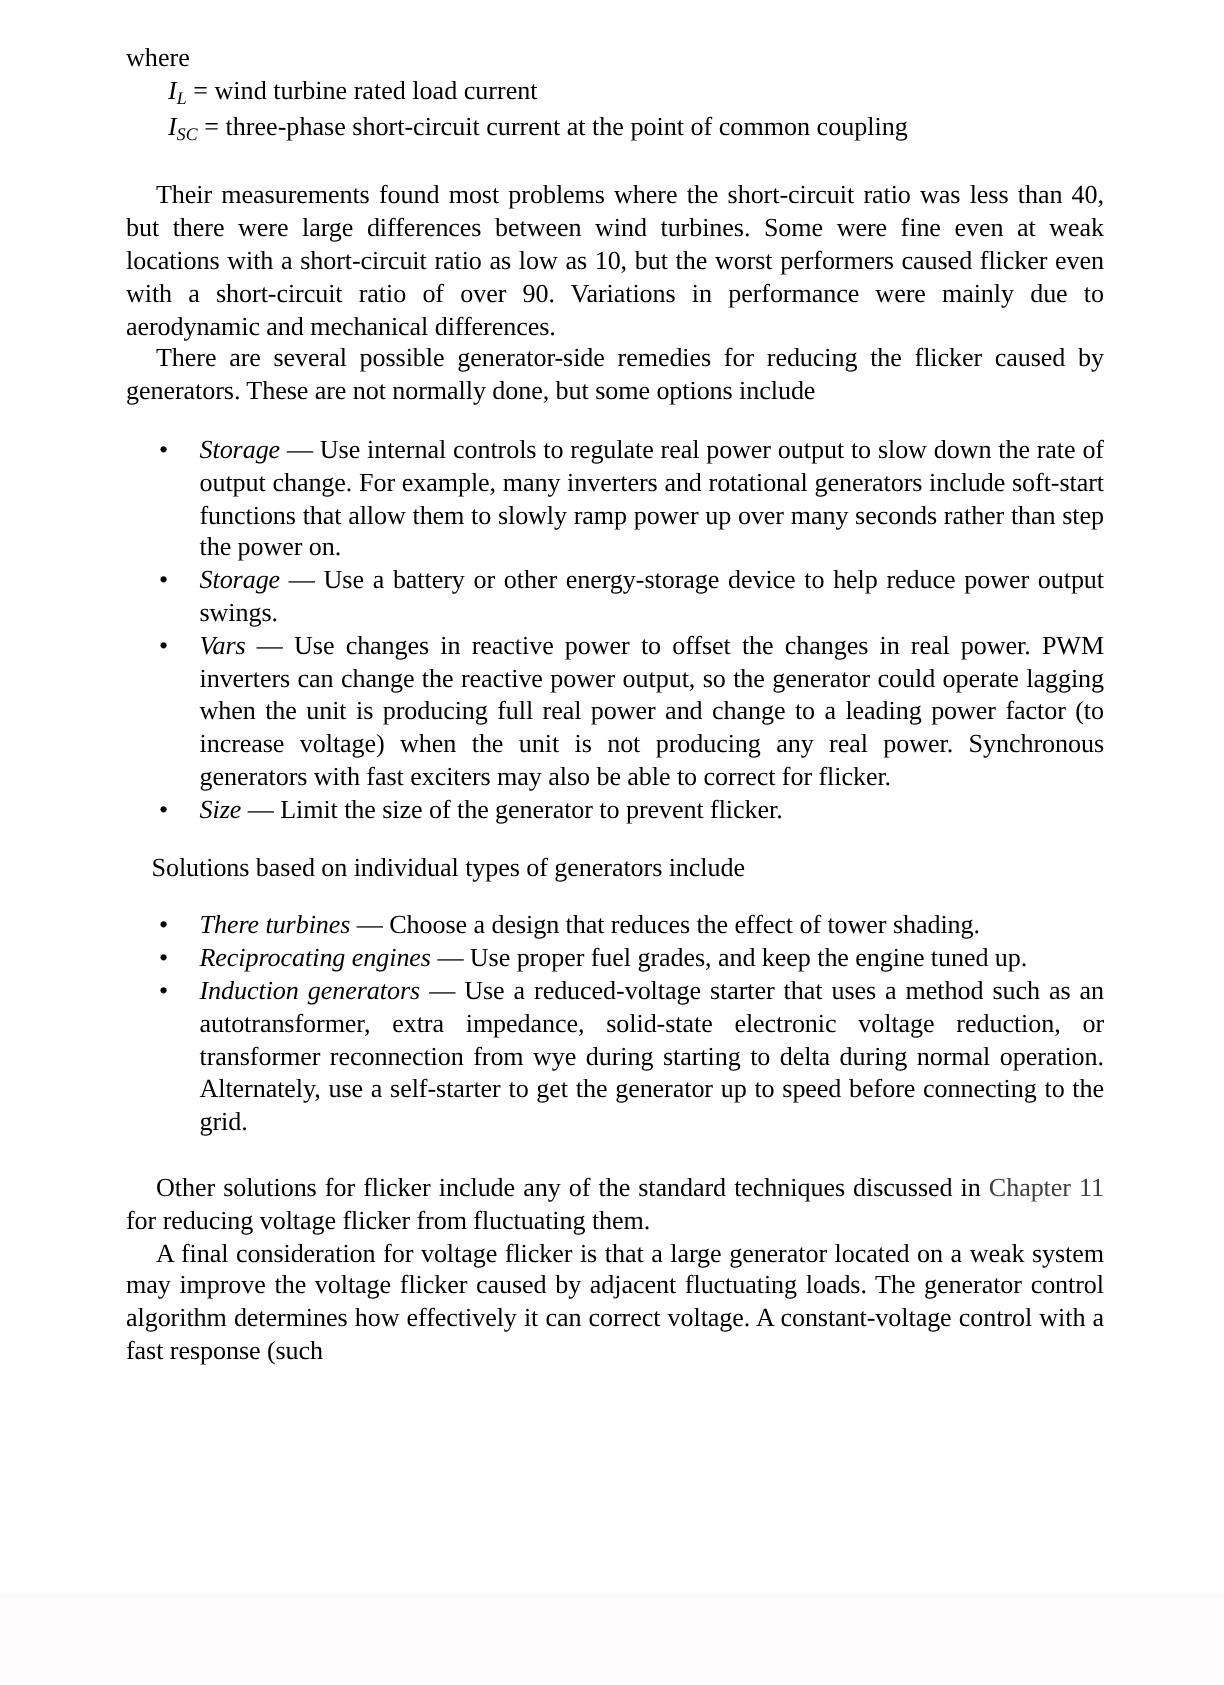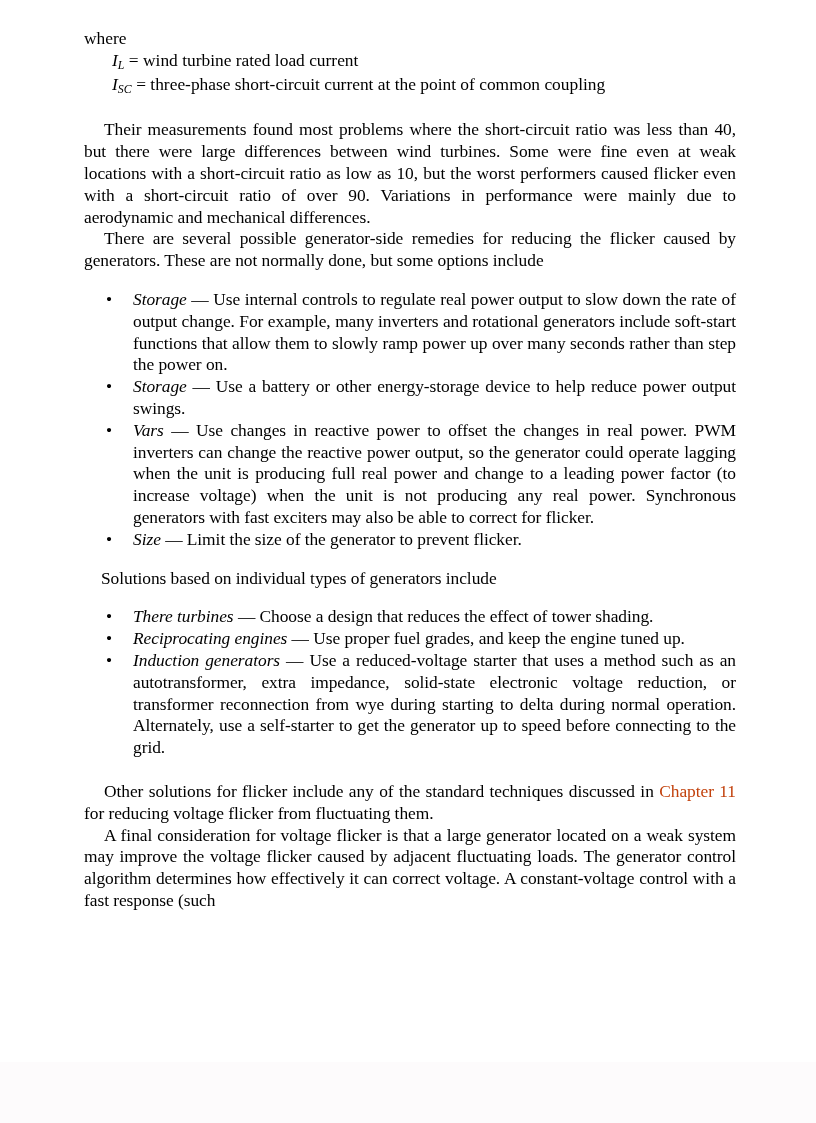--- a/index.html
+++ b/index.html
@@ -203,21 +203,21 @@
         <span class="lead-term">Reciprocating engines</span><span> — </span><span>Use proper fuel grades, and keep the engine tuned up.</span>
       </li>
       <li>
         <span class="bullet-dot">•</span>
         <span class="lead-term">Induction generators</span><span> — </span><span>Use a reduced-voltage starter that uses a method such as an autotransformer, extra impedance, solid-state electronic voltage reduction, or transformer reconnection from wye during starting to delta during normal operation. Alternately, use a self-starter to get the generator up to speed before connecting to the grid.</span>
       </li>
     </ul>
 
     <div class="block-gap-lg"></div>
 
-    <p class="para" style="text-indent:20px;"><span>Other solutions for flicker include any of the standard techniques discussed in </span><a href="#" class="xref" style="color: #c2410c;">Chapter 11</a><span> for reducing voltage flicker from fluctuating them.</span></p>
+    <p class="para" style="text-indent:20px;"><span>Other solutions for flicker include any of the standard techniques discussed in </span><a href="#" class="xref" style="color: #404040;">Chapter 11</a><span> for reducing voltage flicker from fluctuating them.</span></p>
 
     <p class="para indent">A final consideration for voltage flicker is that a large generator located on a weak system may improve the voltage flicker caused by adjacent fluctuating loads. The generator control algorithm determines how effectively it can correct voltage. A constant-voltage control with a fast response (such</p>
 
   </div>
 
   <div class="footer-band"></div>
   <div class="footer-note">(C) 2004 by CRC Press LLC</div>
 
 </div>
 

